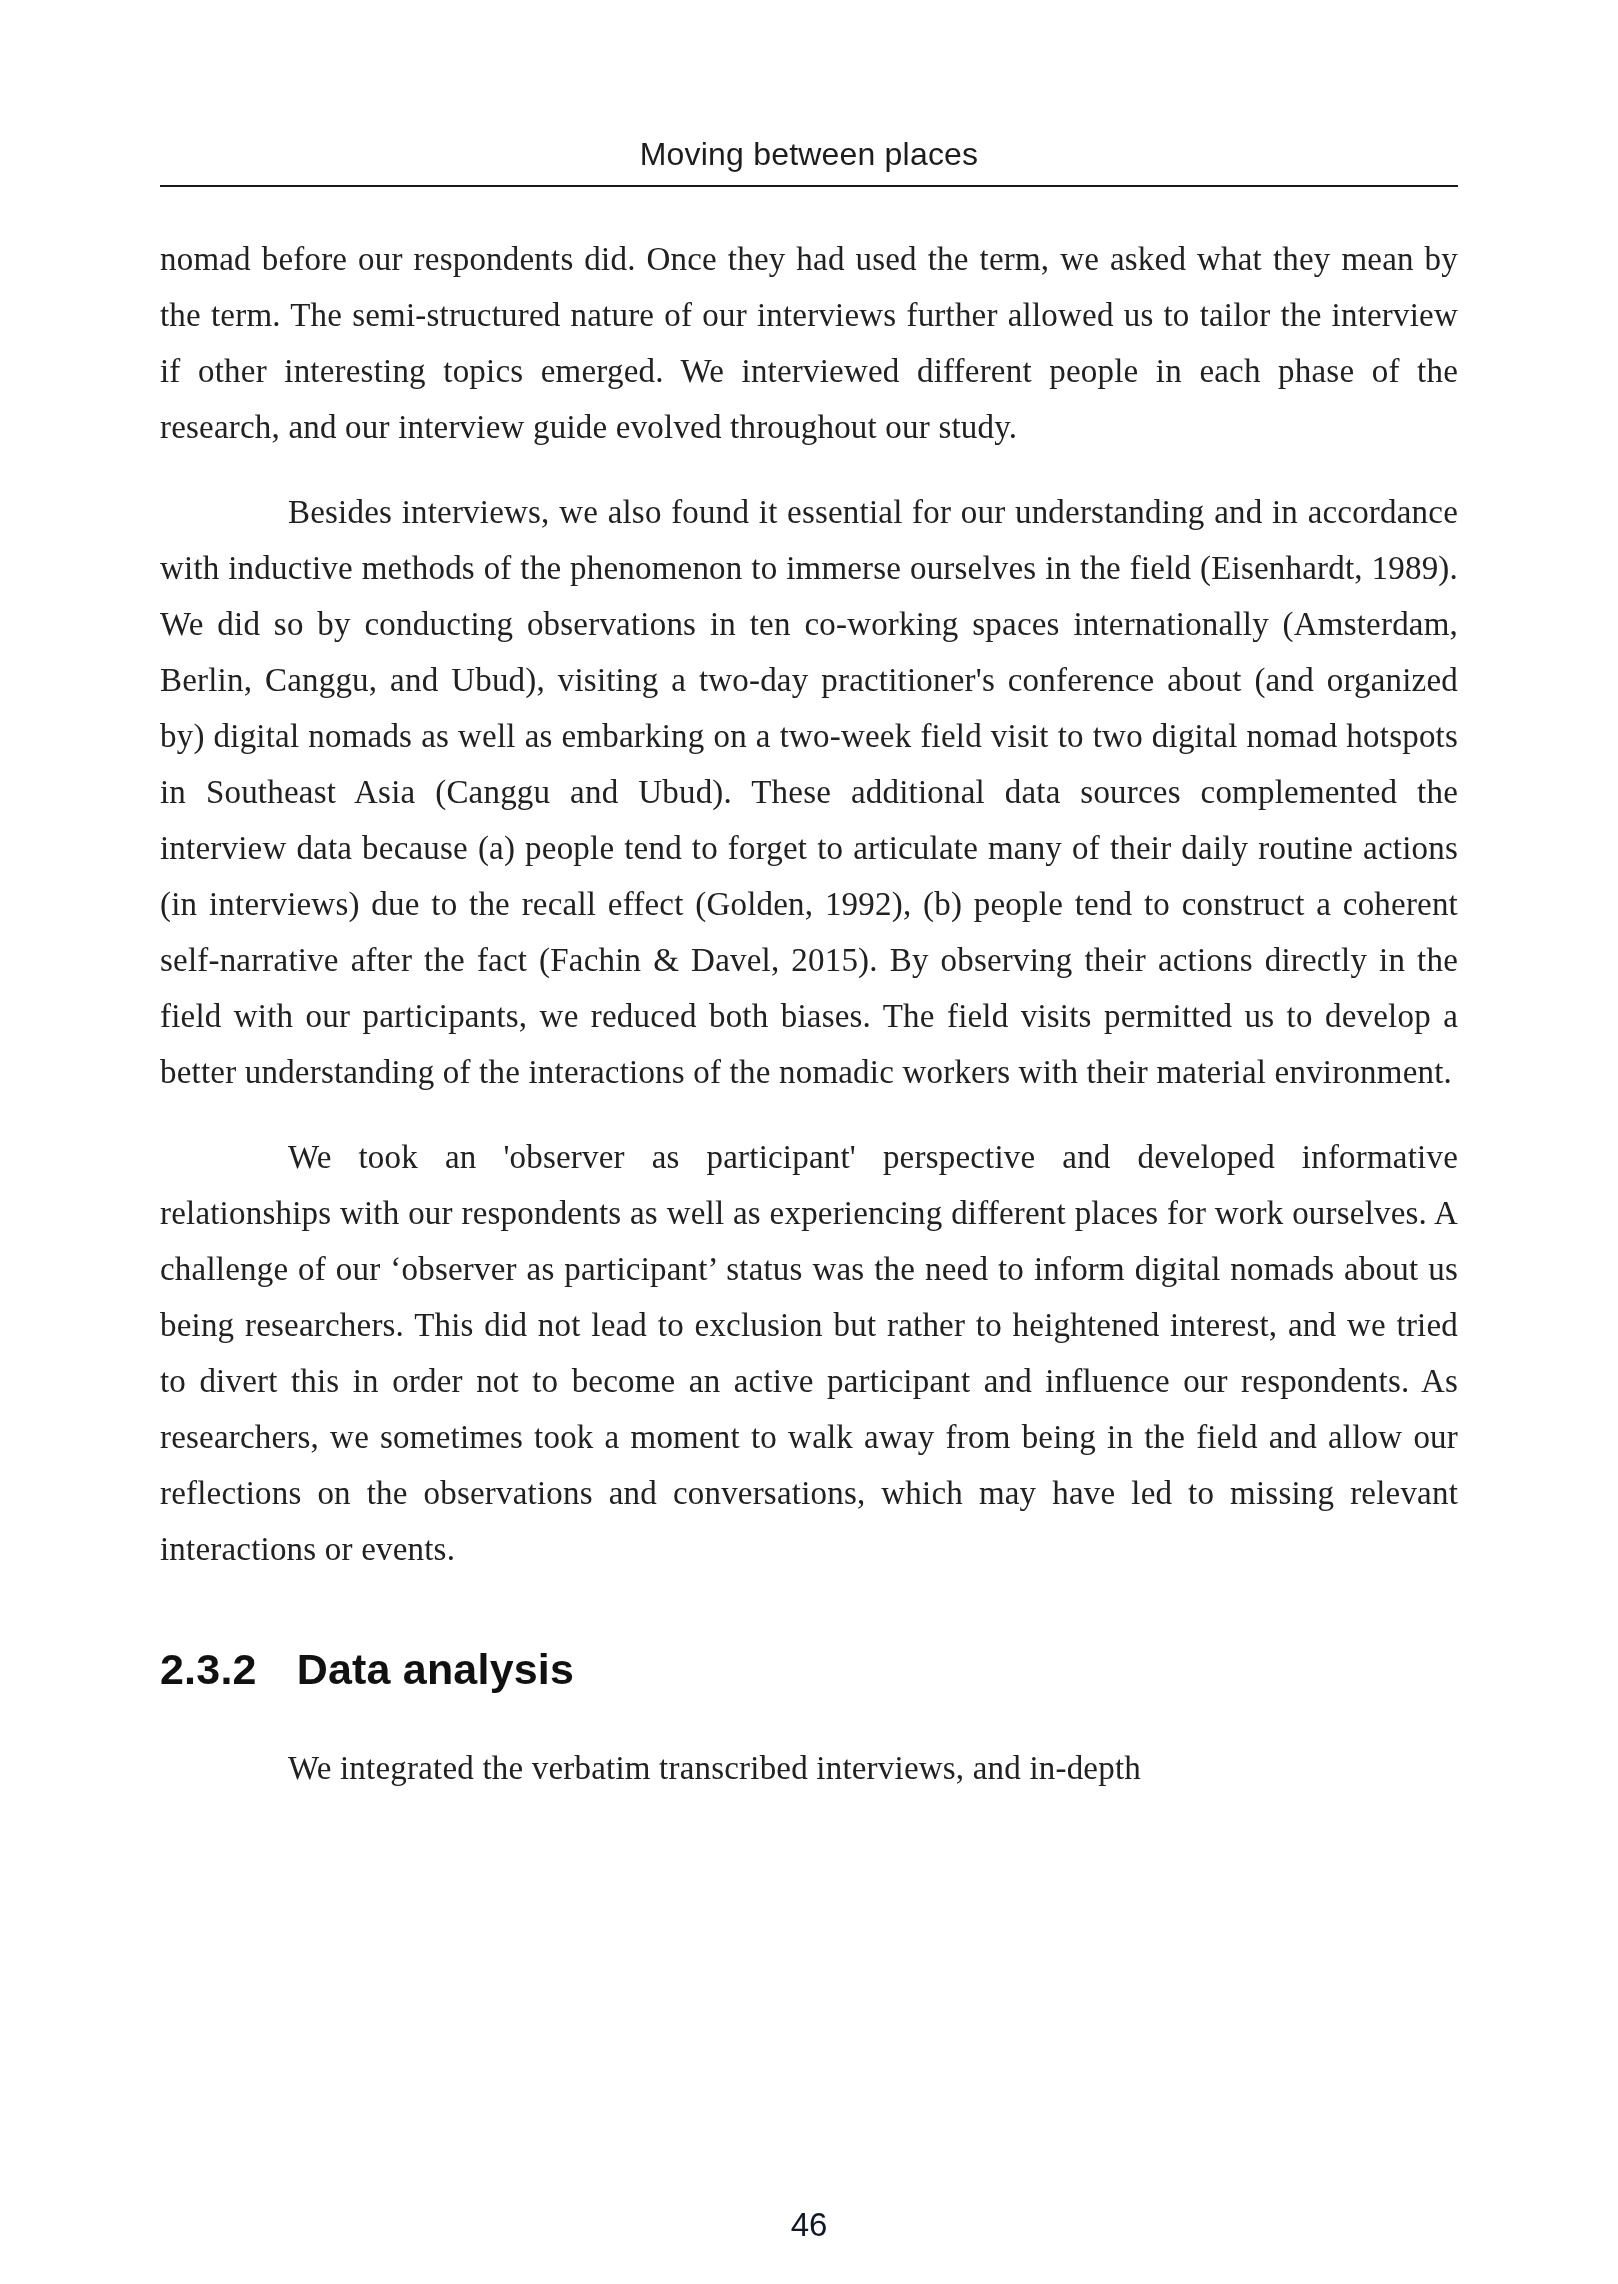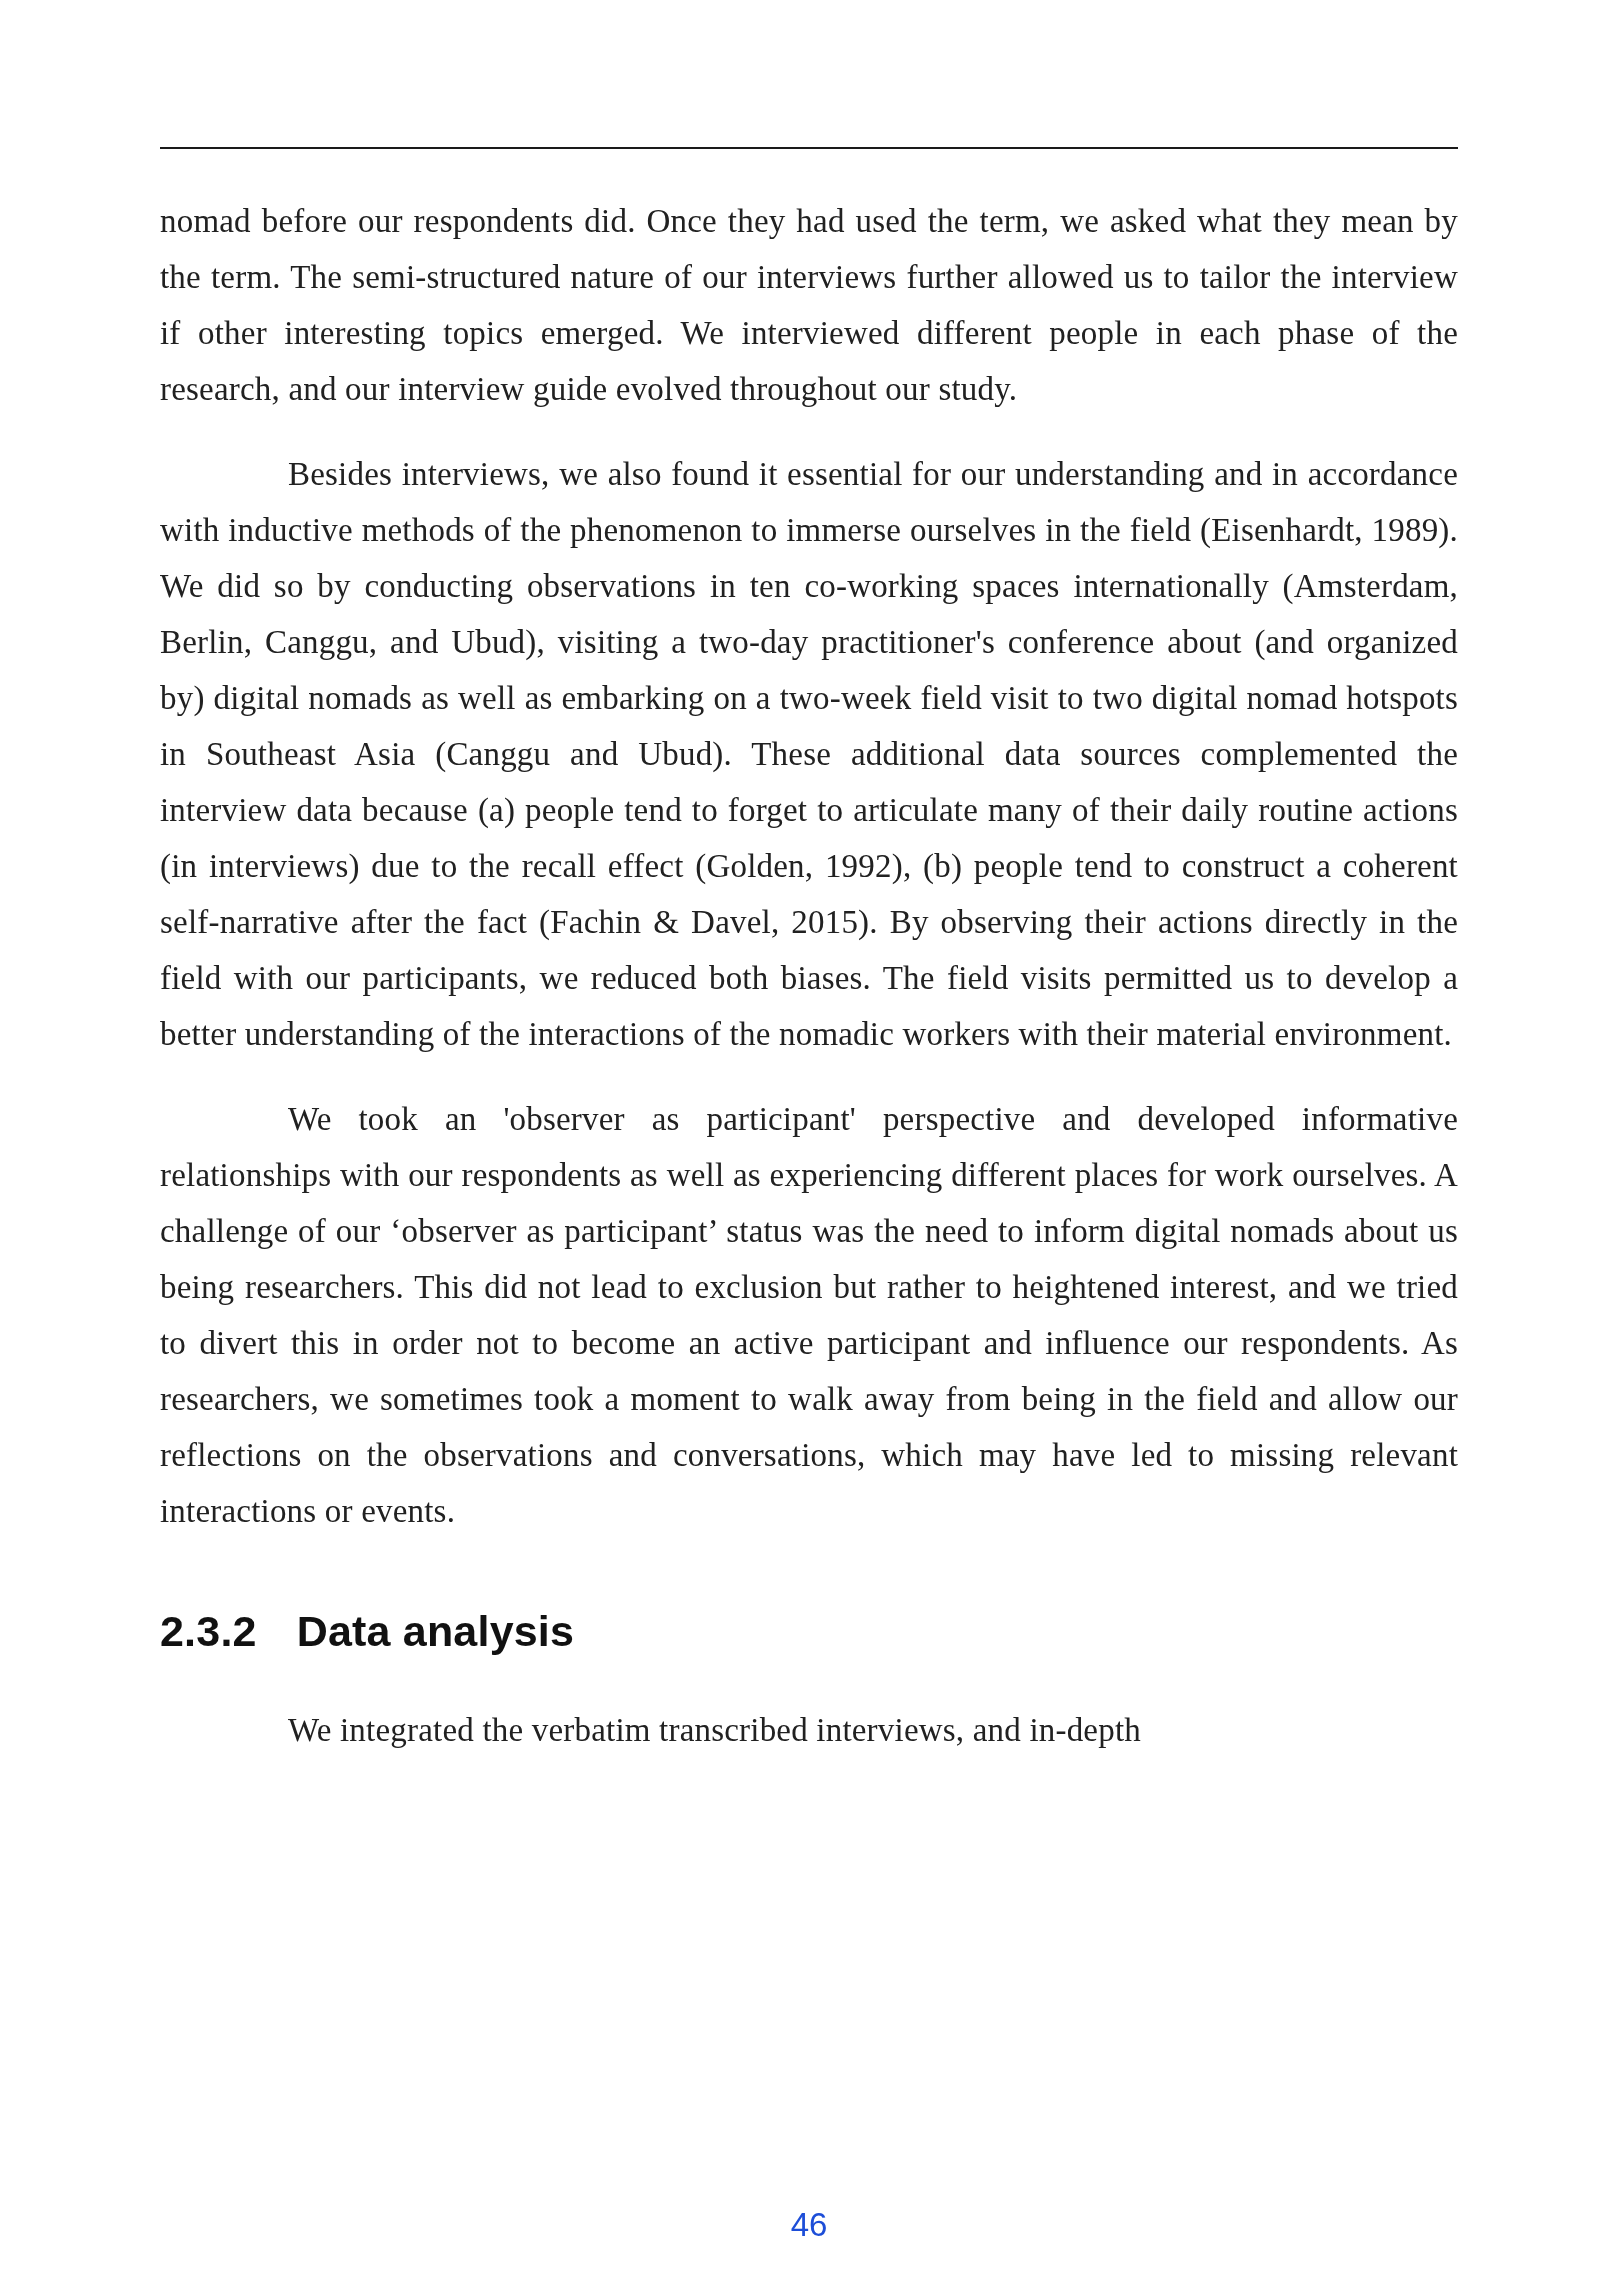--- a/index.html
+++ b/index.html
@@ -65,29 +65,30 @@
   .heading-number {
     margin-right: 40px;
   }
   .page-number {
     position: absolute;
     left: 0;
     right: 0;
     bottom: 40px;
     text-align: center;
     font-size: 33px;
-    color: #1d4ed8;
+    color: #0f172a;
   }
 </style>
 </head>
 <body>
 
 <div class="page">
 
   <header class="page-header">
+    <div class="running-header">Moving between places</div>
     <div class="header-rule"></div>
   </header>
 
   <main class="page-body">
 
     <p class="para">nomad before our respondents did. Once they had used the term, we asked what they mean by the term. The semi-structured nature of our interviews further allowed us to tailor the interview if other interesting topics emerged. We interviewed different people in each phase of the research, and our interview guide evolved throughout our study.</p>
 
     <p class="para indent">Besides interviews, we also found it essential for our understanding and in accordance with inductive methods of the phenomenon to immerse ourselves in the field (Eisenhardt, 1989). We did so by conducting observations in ten co-working spaces internationally (Amsterdam, Berlin, Canggu, and Ubud), visiting a two-day practitioner's conference about (and organized by) digital nomads as well as embarking on a two-week field visit to two digital nomad hotspots in Southeast Asia (Canggu and Ubud). These additional data sources complemented the interview data because (a) people tend to forget to articulate many of their daily routine actions (in interviews) due to the recall effect (Golden, 1992), (b) people tend to construct a coherent self-narrative after the fact (Fachin &amp; Davel, 2015). By observing their actions directly in the field with our participants, we reduced both biases. The field visits permitted us to develop a better understanding of the interactions of the nomadic workers with their material environment.</p>
 
     <p class="para indent">We took an 'observer as participant' perspective and developed informative relationships with our respondents as well as experiencing different places for work ourselves. A challenge of our ‘observer as participant’ status was the need to inform digital nomads about us being researchers. This did not lead to exclusion but rather to heightened interest, and we tried to divert this in order not to become an active participant and influence our respondents. As researchers, we sometimes took a moment to walk away from being in the field and allow our reflections on the observations and conversations, which may have led to missing relevant interactions or events.</p>

